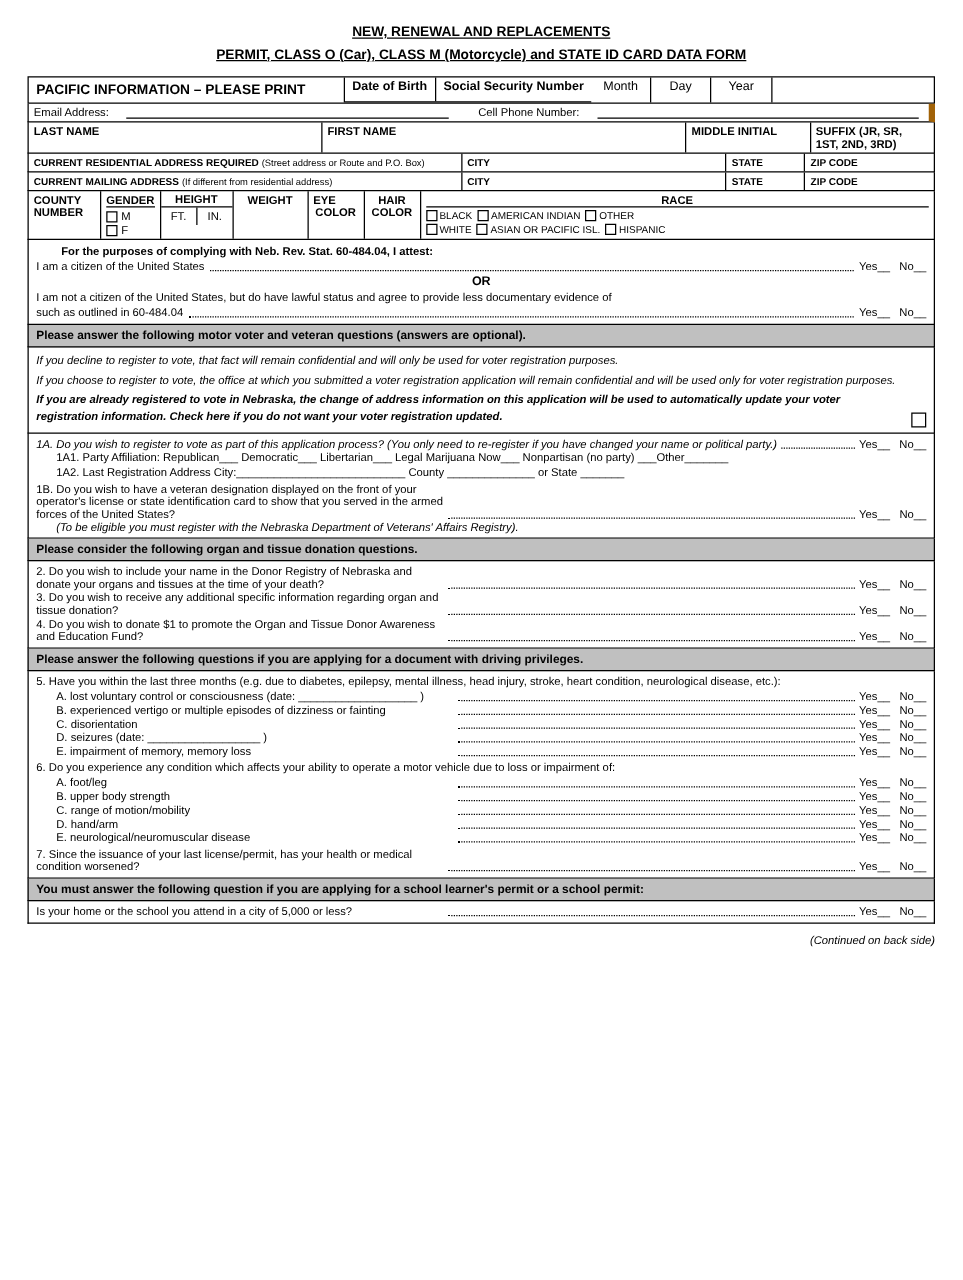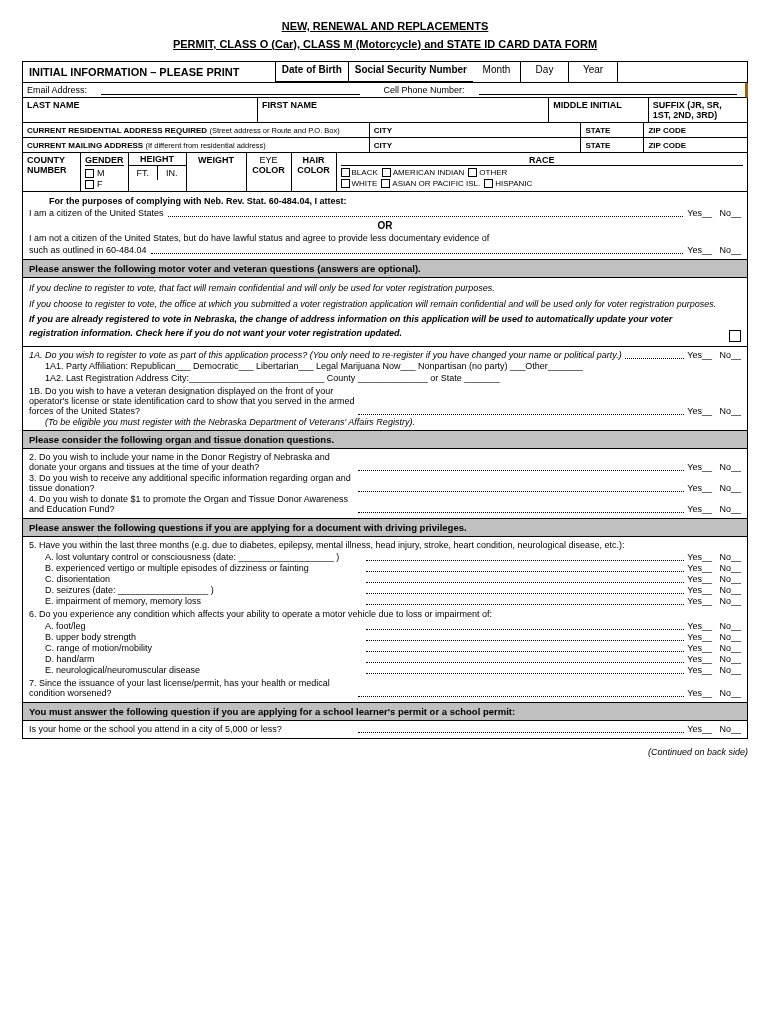--- a/index.html
+++ b/index.html
@@ -68,21 +68,21 @@
       padding: 2px 6px;
       font-size: 10px;
       min-width: 100px;
     }
     .dob-ssn-row {
       display: flex;
     }
 
     .email-row {
       border-left: 1px solid #000;
-      border-right: 3px solid #a16207;
+      border-right: 5px solid #a16207;
       border-bottom: 1px solid #000;
       padding: 2px 4px;
       font-size: 9px;
       display: flex;
       gap: 10px;
     }
     .email-row span { font-size: 9px; }
 
     .name-row {
       display: flex;
@@ -245,21 +245,21 @@
 </head>
 <body>
 
 <div class="page-title">
   <div>NEW, RENEWAL AND REPLACEMENTS</div>
   <div>PERMIT, CLASS O (Car), CLASS M (Motorcycle) and STATE ID CARD DATA FORM</div>
 </div>
 
 <div class="top-section">
   <div class="complete-info">
-    <span>INITIAL INFORMATION – PLEASE PRINT</span>
+    <span>PACIFIC INFORMATION – PLEASE PRINT</span>
   </div>
   <div class="dob-ssn">
     <div class="dob-ssn-header">
       <div class="dob-box">
         <span>Date of Birth</span>
       </div>
       <div class="ssn-box">
         <span>Social Security Number</span>
       </div>
     </div>
@@ -368,21 +368,21 @@
         </div>
       </div>
     </div>
   </div>
 
   <div class="county-cell" style="min-width:60px;">
     <div style="font-weight:bold; font-size:9px; text-align:center;">WEIGHT</div>
   </div>
 
   <div class="county-cell" style="min-width:45px;">
-    <div style="font-weight:normal; font-size:9px; text-align:center;">EYE</div>
+    <div style="font-weight:bold; font-size:9px; ">EYE</div>
     <div style="font-weight:bold; font-size:9px; text-align:center;">COLOR</div>
   </div>
 
   <div class="county-cell" style="min-width:45px;">
     <div style="font-weight:bold; font-size:9px; text-align:center;">HAIR</div>
     <div style="font-weight:bold; font-size:9px; text-align:center;">COLOR</div>
   </div>
 
   <div class="county-cell" style="flex:1; border-right:none;">
     <div style="font-weight:bold; font-size:9px; text-align:center; border-bottom:1px solid #000;">RACE</div>

